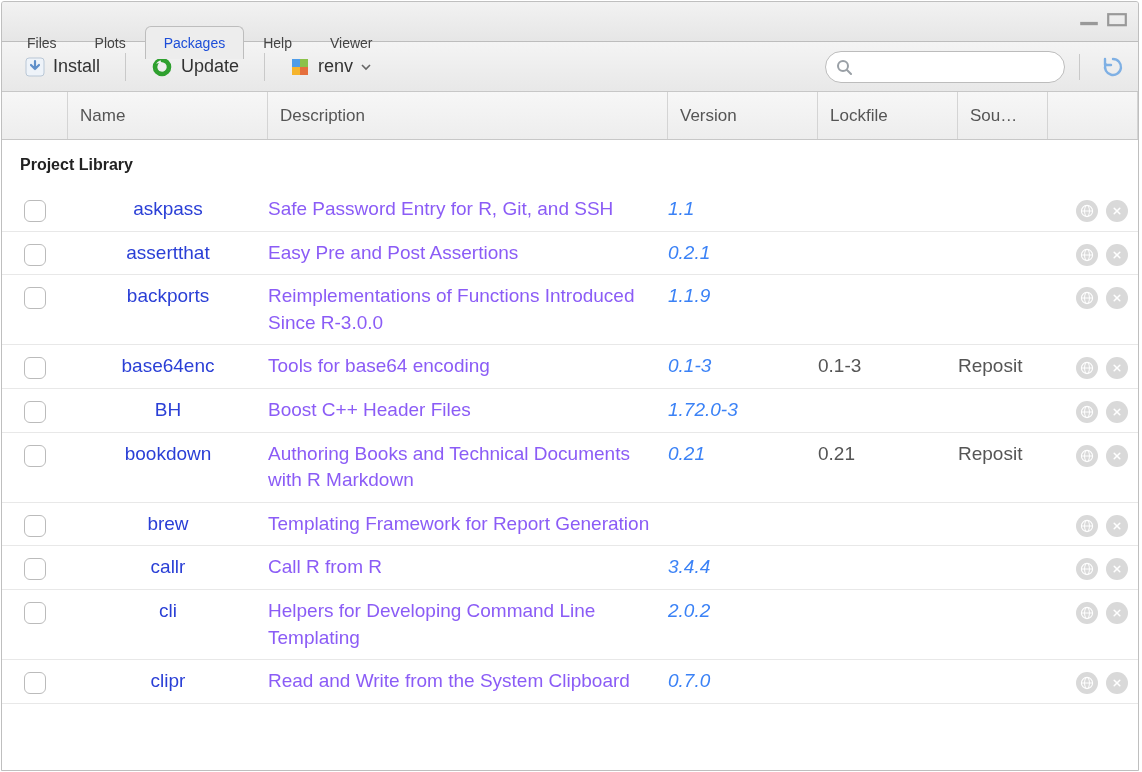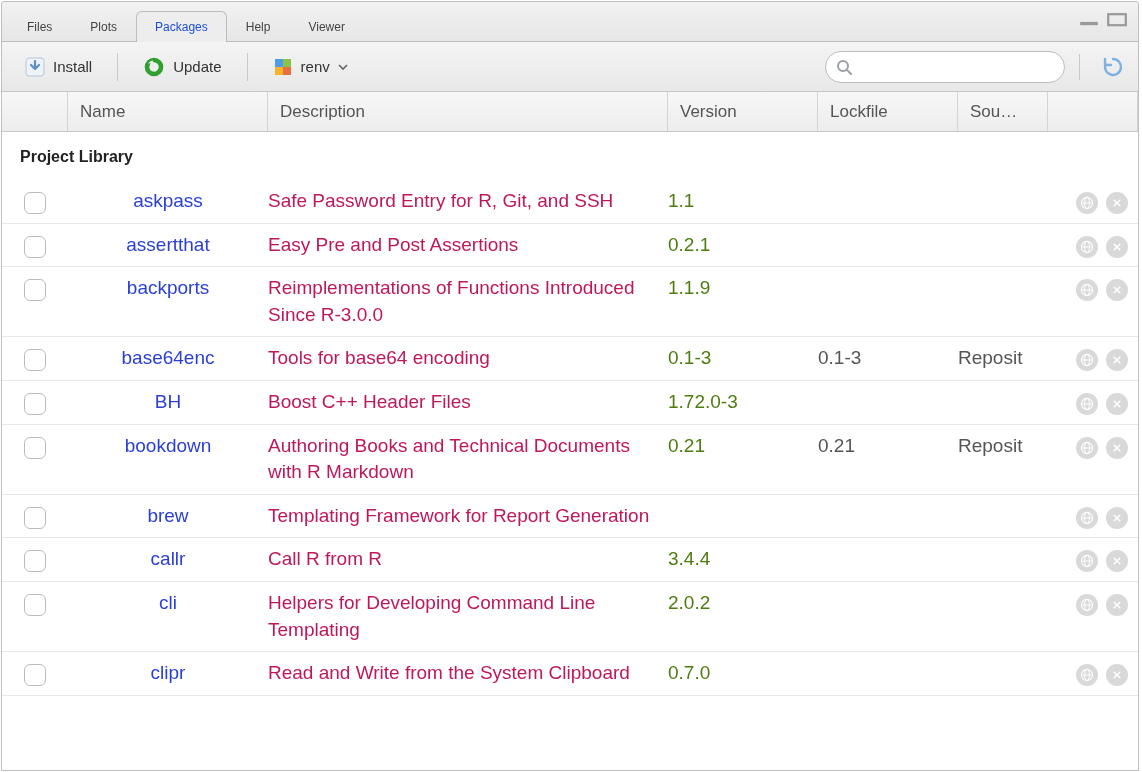--- a/index.html
+++ b/index.html
@@ -29,29 +29,29 @@
       display: flex;
       align-items: flex-end;
       height: 40px;
       background: linear-gradient(#f2f2f2,#e6e6e6);
       border-bottom: 1px solid #bdbdbd;
       padding-left: 6px;
       position: relative;
     }
     .tab {
       padding: 8px 18px 8px 18px;
-      font-size: 12px;
+      font-size: 14px;
       color: #444;
       border: 1px solid transparent;
       border-bottom: none;
       border-radius: 6px 6px 0 0;
       cursor: pointer;
       margin-right: 0px;
       position: relative;
-      top: 1px;
+      top: 18px;
     }
     .tab.active {
       background: #ededed;
       border-color: #bdbdbd;
       color: #1d4ed8;
       font-weight: 400;
     }
     .winctrl {
       position: absolute;
       right: 10px;
@@ -75,21 +75,21 @@
       gap: 8px;
     }
     .tb-btn {
       display: flex;
       align-items: center;
       gap: 8px;
       padding: 4px 12px;
       border: 1px solid transparent;
       border-radius: 4px;
       cursor: pointer;
-      font-size: 15px;
+      font-size: 18px;
       color: #333;
     }
     .tb-sep {
       width: 1px;
       height: 28px;
       background: #c9c9c9;
       margin: 0 4px;
     }
     .tb-spacer { flex: 1; }
     .searchbox {
@@ -116,21 +116,21 @@
       cursor:pointer;
       margin-left: 4px;
     }
     .tb-sep-thin {
       width: 1px; height: 26px; background:#c9c9c9; margin: 0 6px;
     }
     
     .thead {
       display:flex;
       align-items:center;
-      height: 40px;
+      height: 48px;
       background: linear-gradient(#f7f7f7,#ededed);
       border-bottom: 1px solid #c7c7c7;
       font-size: 17px;
       color: #555;
     }
     .thead .col { border-right: 1px solid #d4d4d4; height:100%; display:flex; align-items:center; padding-left:12px;}
     .col-check { width: 66px; padding:0;}
     .col-name { width: 200px; }
     .col-desc { width: 400px; }
     .col-ver  { width: 150px; }
@@ -154,22 +154,22 @@
       display:flex;
       align-items:flex-start;
       border-bottom: 1px solid #e8e8e8;
       padding: 8px 0;
       font-size: 19px;
       color:#444;
     }
     .row .c-check { width:66px; display:flex; justify-content:center; padding-top:4px;}
     .row .c-name { width:200px; padding-left: 10px; padding-right: 10px; padding-top:2px;text-align:center;}
     .row .c-name a { color:#2a3fd6; text-decoration:none; }
-    .row .c-desc { width:400px; padding-right:18px; color:#be185d; line-height:1.4;}
-    .row .c-ver { width:150px; color:#4d7c0f; padding-top:2px;}
+    .row .c-desc { width:400px; padding-right:18px; color:#8b5cf6; line-height:1.4;}
+    .row .c-ver { width:150px; color:#3b82f6; padding-top:2px;font-style:italic;}
     .row .c-lock { width:140px; color:#555; padding-top:2px;}
     .row .c-src { width:90px; color:#555; padding-top:2px; white-space:nowrap; overflow:hidden;}
     .row .c-act { flex:1; display:flex; justify-content:flex-end; gap:8px; padding-right:10px; padding-top:4px;}
     .chk {
       width:22px; height:22px;
       border:1.5px solid #bbb;
       border-radius:6px;
       background:#fff;
       cursor:pointer;
     }

